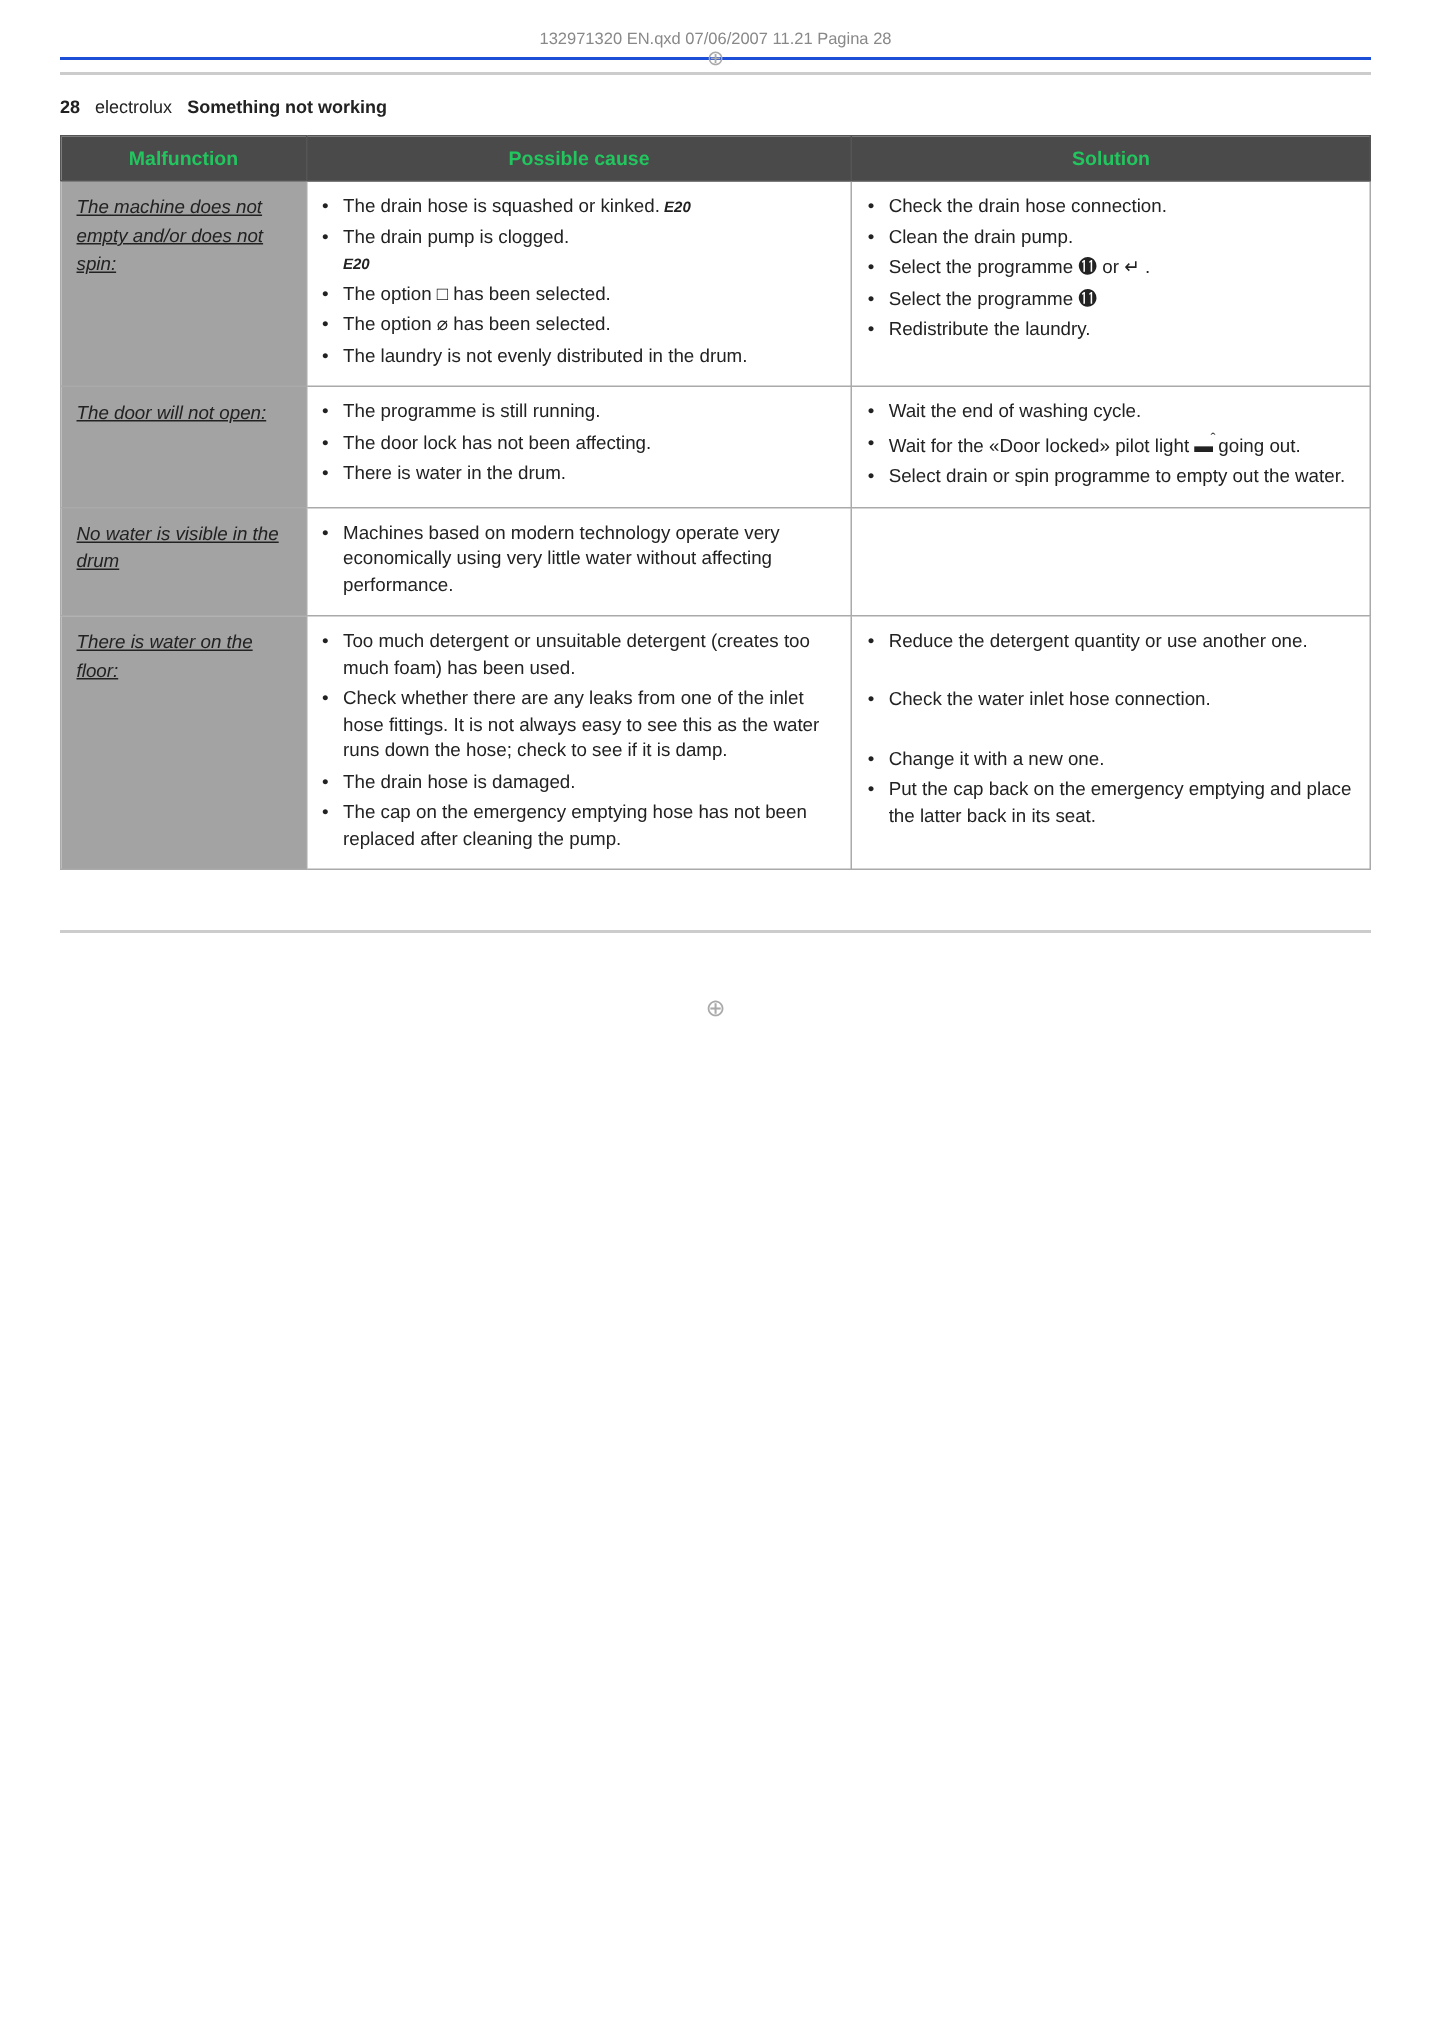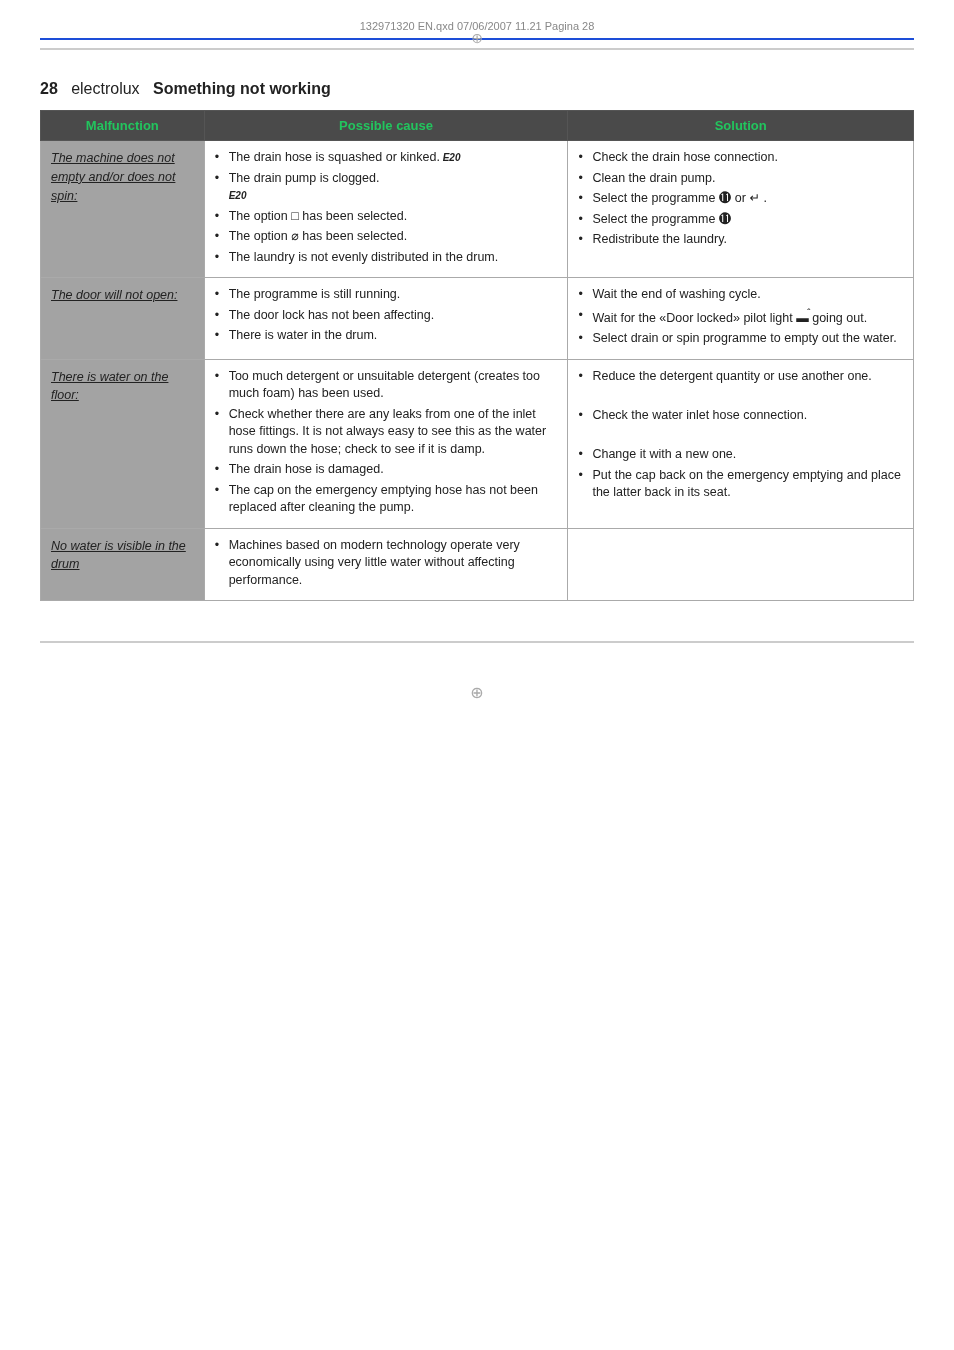--- a/index.html
+++ b/index.html
@@ -24,23 +24,23 @@
     .page-header .crosshair {
       display: inline-block;
       position: absolute;
       left: 50%;
       bottom: -8px;
       transform: translateX(-50%);
       font-size: 14px;
       color: #aaa;
     }
     .section-title {
-      font-size: 16px;
+      font-size: 12px;
       margin-bottom: 12px;
-      margin-top: 30px;
+      margin-top: 14px;
     }
     .section-title .page-num {
       font-weight: bold;
     }
     .section-title .brand {
       font-weight: normal;
     }
     .section-title .heading {
       font-weight: bold;
     }
@@ -177,50 +177,50 @@
       <td>
         <ul class="bullet-list">
           <li>Wait the end of washing cycle.</li>
           <li>Wait for the «Door locked» pilot light ▬<sup>̂</sup> going out.</li>
           <li>Select drain or spin programme to empty out the water.</li>
         </ul>
       </td>
     </tr>
 
     <tr>
+      <td>No water is visible in the drum</td>
+      <td>
+        <ul class="bullet-list">
+          <li>Machines based on modern technology operate very economically using very little water without affecting performance.</li>
+        </ul>
+      </td>
+      <td></td>
+    </tr>
+
+    <tr>
       <td>There is water on the floor:</td>
       <td>
         <ul class="bullet-list">
           <li>Too much detergent or unsuitable detergent (creates too much foam) has been used.</li>
           <li>Check whether there are any leaks from one of the inlet hose fittings. It is not always easy to see this as the water runs down the hose; check to see if it is damp.</li>
           <li>The drain hose is damaged.</li>
           <li>The cap on the emergency emptying hose has not been replaced after cleaning the pump.</li>
         </ul>
       </td>
       <td>
         <ul class="bullet-list">
           <li>Reduce the detergent quantity or use another one.</li>
           <br>
           <li>Check the water inlet hose connection.</li>
           <br>
           <li>Change it with a new one.</li>
           <li>Put the cap back on the emergency emptying and place the latter back in its seat.</li>
         </ul>
       </td>
     </tr>
-
-    <tr>
-      <td>No water is visible in the drum</td>
-      <td>
-        <ul class="bullet-list">
-          <li>Machines based on modern technology operate very economically using very little water without affecting performance.</li>
-        </ul>
-      </td>
-      <td></td>
-    </tr>
   </tbody>
 </table>
 
 <div class="page-margins-bottom"></div>
 
 <div class="crosshair-bottom">
   ⊕
 </div>
 
 </body></html>

